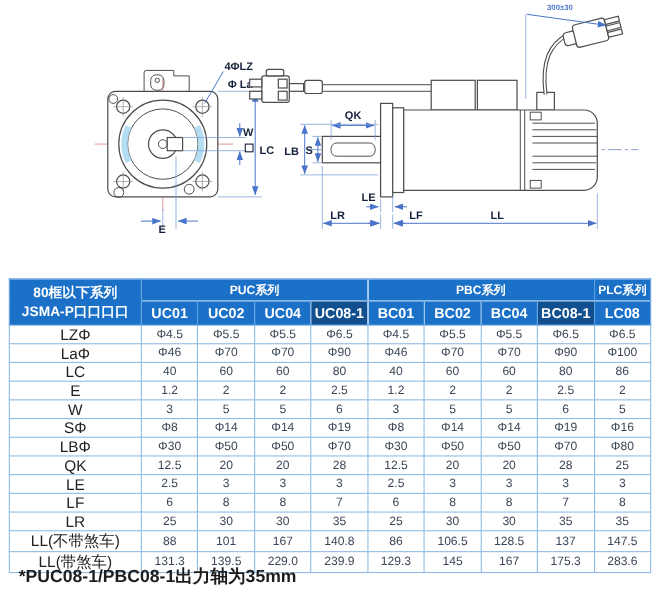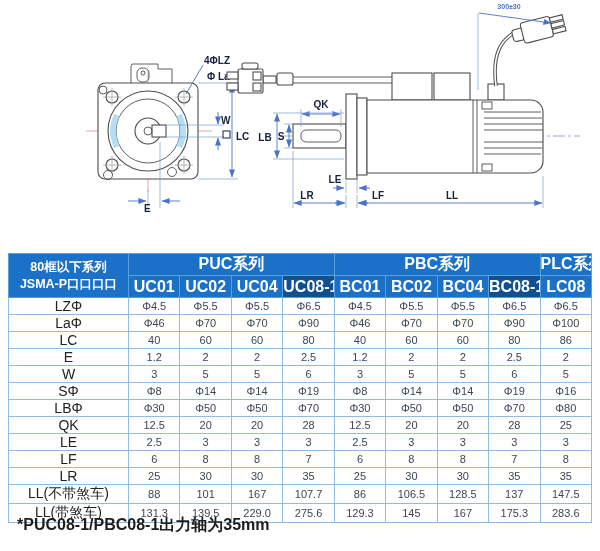--- a/index.html
+++ b/index.html
@@ -17,22 +17,22 @@
   .constr{stroke:#9ab0dc;stroke-width:0.7;}
   .hatch{stroke:#a8d8f0;stroke-width:6;fill:none;opacity:.85;}
   .lbl{font-family:"Liberation Sans","DejaVu Sans",sans-serif;font-size:10px;font-weight:bold;fill:#15203a;}
   .lblsm{font-family:"Liberation Sans","DejaVu Sans",sans-serif;font-size:7px;font-weight:bold;fill:#4a74c9;}
   
   .tblwrap{position:absolute;left:8px;top:253px;width:464px;}
   table.spec{border-collapse:collapse;table-layout:fixed;width:584px;}
   table.spec th,table.spec td{border:1px solid #8fbce4;text-align:center;vertical-align:middle;padding:0;overflow:hidden;white-space:nowrap;}
   table.spec thead th{background:#1b71c8;color:#fff;border-color:#55a;border:1px solid #5b9fde;font-weight:bold;}
   table.spec thead th.dark{background:#114f8f;}
-  th.hg{height:19px;font-size:16px;margin-top:44px;}
-  th.hc{height:21px;font-size:16px;margin-top:30px;}
+  th.hg{height:19px;font-size:11px;margin-top:44px;}
+  th.hc{height:21px;font-size:13px;margin-top:30px;}
   th.corner{font-size:12.5px;line-height:1.3;}
   table.spec tbody th{font-weight:normal;color:#222;font-size:14px;height:15.8px;background:#fff;}
   table.spec tbody td{font-size:11px;color:#3b4656;background:#fff;}
   .notes{position:absolute;left:17px;top:515px;font-size:16px;font-weight:600;color:#1d1d1d;line-height:1.3;}
 </style>
 </head>
 <body>
 
 <div class="page">
 
@@ -354,33 +354,33 @@
             <td>30</td>
             <td>30</td>
             <td>35</td>
             <td>35</td>
           </tr>
           <tr>
             <th>LL(不带煞车)</th>
             <td>88</td>
             <td>101</td>
             <td>167</td>
-            <td>107.7</td>
+            <td>140.8</td>
             <td>86</td>
             <td>106.5</td>
             <td>128.5</td>
             <td>137</td>
             <td>147.5</td>
           </tr>
           <tr>
             <th>LL(带煞车)</th>
             <td>131.3</td>
             <td>139.5</td>
             <td>229.0</td>
-            <td>275.6</td>
+            <td>239.9</td>
             <td>129.3</td>
             <td>145</td>
             <td>167</td>
             <td>175.3</td>
             <td>283.6</td>
           </tr>
         </tbody>
       </table>
   </div>
 

